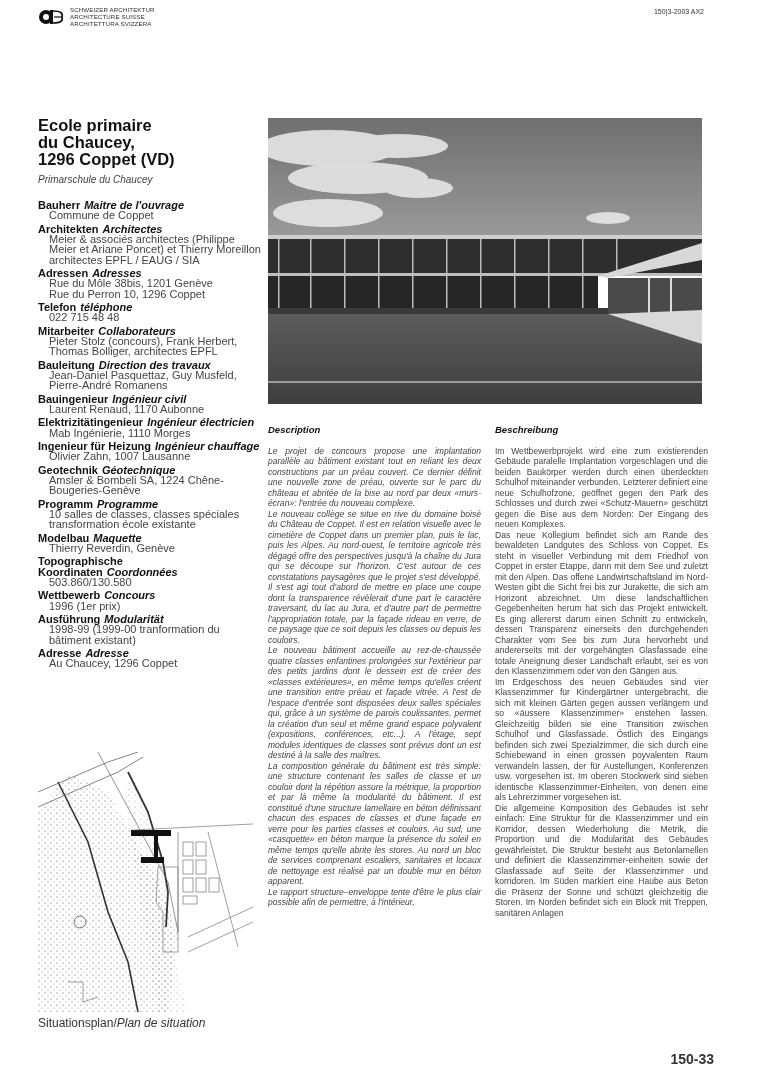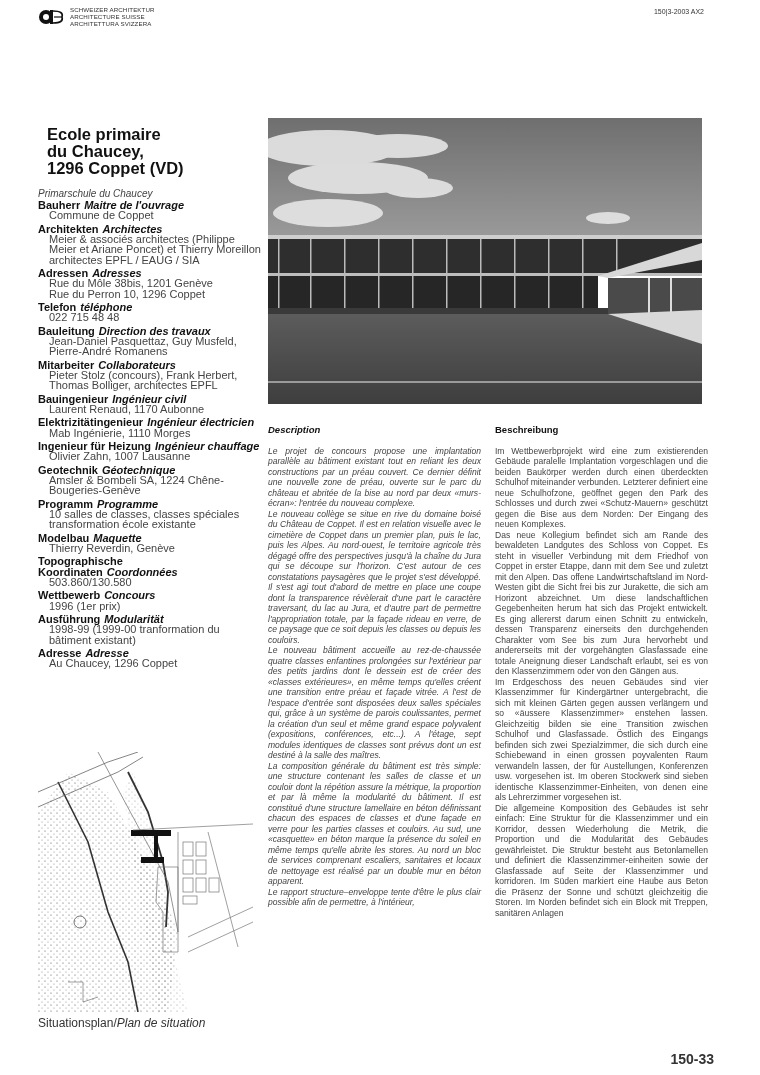--- a/index.html
+++ b/index.html
@@ -1,33 +1,33 @@
 <!DOCTYPE html>
 <html><head>
 <meta charset="utf-8">
 <style>
   html, body { margin:0; padding:0; background:#fff; }
   body { width:760px; height:1075px; position:relative; overflow:hidden; font-family:"Liberation Sans", sans-serif; color:#222; }
   .hdr-logo { position:absolute; left:38px; top:6px; width:28px; height:22px; }
   .hdr-text { position:absolute; left:70px; top:6px; font-size:6.2px; line-height:7px; color:#333; letter-spacing:0.1px; }
   .hdr-issue { position:absolute; right:56px; top:8px; font-size:7px; color:#333; }
   .title-block { position:absolute; left:38px; top:117px; width:220px; }
-  .title { font-weight:bold; font-size:16.5px; line-height:17px; color:#111; margin:9px; }
+  .title { font-weight:bold; font-size:16.5px; line-height:17px; color:#111; margin:0; }
   .subtitle { font-style:italic; font-size:10px; line-height:16px; color:#444; margin-top:4px; }
   .facts { position:absolute; left:38px; top:200px; width:225px; font-size:11px; line-height:10.4px; }
   .fact { margin-bottom:2.8px; }
   .fact-label { font-weight:bold; color:#111; }
   .fact-label-fr { font-weight:bold; font-style:italic; color:#111; margin-left:4px; }
   .fact-value { padding-left:11px; color:#444; white-space:pre-line; }
   .siteplan { position:absolute; left:38px; top:752px; width:220px; height:260px; }
   .siteplan-cap { position:absolute; left:38px; top:1016px; font-size:12px; color:#333; }
   .siteplan-cap i { font-style:italic; }
   .photo { position:absolute; left:268px; top:118px; width:434px; height:286px; overflow:hidden; }
   .col { position:absolute; top:425px; width:213px; font-size:8.55px; line-height:10.5px; text-align:justify; }
-  .col h3 { font-size:9.5px; font-weight:bold; margin:0 0 10px 0; color:#111; }
+  .col h3 { font-size:9.5px; font-weight:bold; margin:0 0 10px 0; color:#111;font-style:italic; }
   .col-fr { left:268px; font-style:italic; color:#444; }
   .col-fr h3 { font-style:italic; }
   .col-de { left:495px; color:#444; }
   .col p { margin:0; }
   .pagenum { position:absolute; right:46px; top:1051px; font-size:14px; font-weight:bold; color:#333; }
 </style>
 </head>
 <body>
 
 <svg class="hdr-logo" viewBox="0 0 28 22">
@@ -65,26 +65,26 @@
     <div class="fact">
       <div><span class="fact-label">Adressen</span><span class="fact-label-fr">Adresses</span></div>
       <div class="fact-value">Rue du Môle 38bis, 1201 Genève
 Rue du Perron 10, 1296 Coppet</div>
     </div>
     <div class="fact">
       <div><span class="fact-label">Telefon</span><span class="fact-label-fr">téléphone</span></div>
       <div class="fact-value">022 715 48 48</div>
     </div>
     <div class="fact">
+      <div><span class="fact-label">Mitarbeiter</span><span class="fact-label-fr">Collaborateurs</span></div>
+      <div class="fact-value">Pieter Stolz (concours), Frank Herbert, Thomas Bolliger, architectes EPFL</div>
+    </div>
+    <div class="fact">
       <div><span class="fact-label">Bauleitung</span><span class="fact-label-fr">Direction des travaux</span></div>
       <div class="fact-value">Jean-Daniel Pasquettaz, Guy Musfeld, Pierre-André Romanens</div>
-    </div>
-    <div class="fact">
-      <div><span class="fact-label">Mitarbeiter</span><span class="fact-label-fr">Collaborateurs</span></div>
-      <div class="fact-value">Pieter Stolz (concours), Frank Herbert, Thomas Bolliger, architectes EPFL</div>
     </div>
     <div class="fact">
       <div><span class="fact-label">Bauingenieur</span><span class="fact-label-fr">Ingénieur civil</span></div>
       <div class="fact-value">Laurent Renaud, 1170 Aubonne</div>
     </div>
     <div class="fact">
       <div><span class="fact-label">Elektrizitätingenieur</span><span class="fact-label-fr">Ingénieur électricien</span></div>
       <div class="fact-value">Mab Ingénierie, 1110 Morges</div>
     </div>
     <div class="fact">

